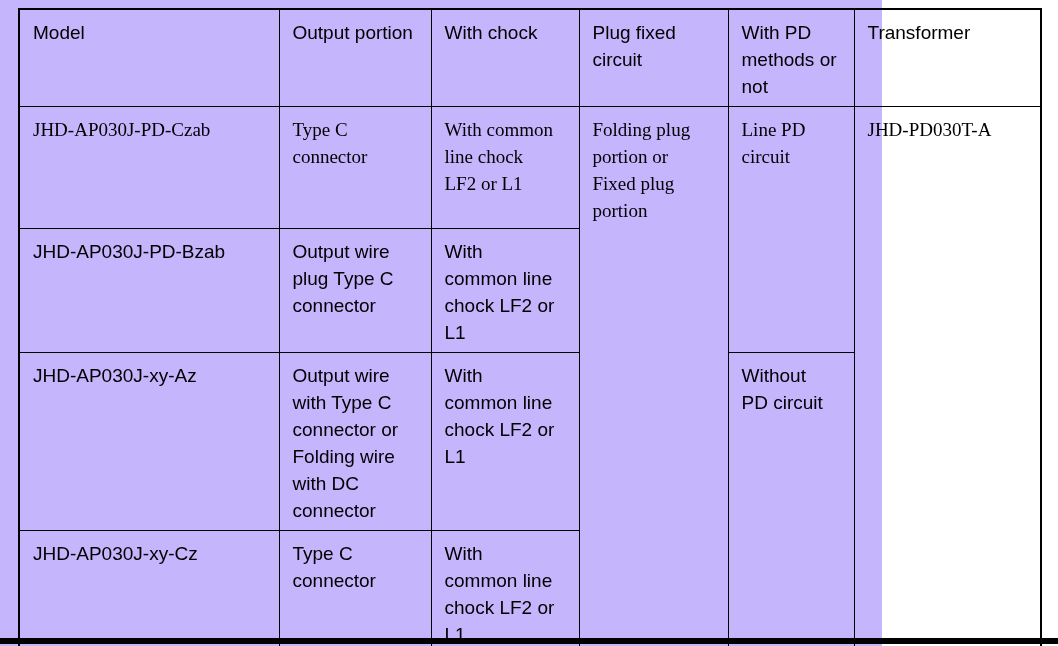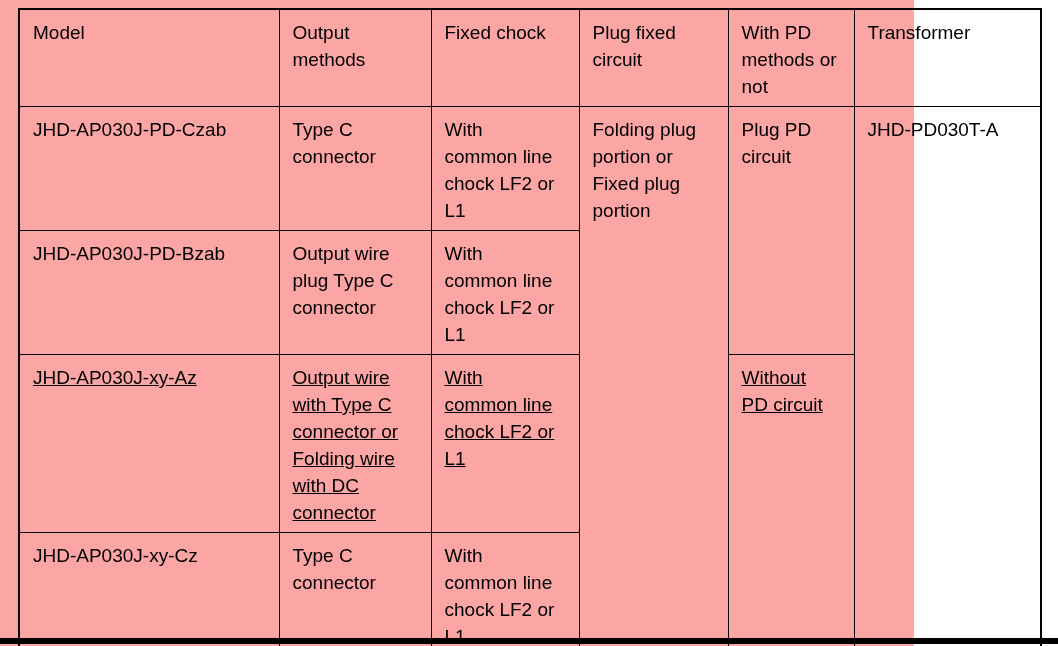--- a/index.html
+++ b/index.html
@@ -9,22 +9,21 @@
     width: 1058px;
     height: 646px;
     overflow: hidden;
     font-family: "Liberation Sans", "DejaVu Sans", sans-serif;
     color: #000000;
   }
   .page {
     position: relative;
     width: 882px;
     height: 646px;
-    background: #fca5a5;
-    padding-left: 32px;
+    background: #c4b5fd;
   }
   table.spec {
     position: absolute;
     left: 18px;
     top: 8px;
     width: 1022px;
     border-collapse: collapse;
     table-layout: fixed;
     border: 2px solid #000000;
     font-size: 19px;
@@ -42,23 +41,23 @@
   col.c-model { width: 260px; }
   col.c-output { width: 152px; }
   col.c-chock { width: 148px; }
   col.c-plug { width: 149px; }
   col.c-pd { width: 126px; }
   col.c-transformer { width: 187px; }
   
   table.spec th.chock-cell, table.spec td.chock-cell { padding-right: 24px; }
   
   tr.h-header { height: 90px; }
-  tr.h-r1 { height: 122px; }
+  tr.h-r1 { height: 122px; font-family: Liberation Serif, serif; }
   tr.h-r2 { height: 123px; }
-  tr.h-r3 { height: 173px; text-decoration: underline; }
+  tr.h-r3 { height: 173px; }
   tr.h-r4 { height: 117px; }
   .bottom-rule {
     position: absolute;
     left: 0;
     top: 638px;
     width: 1058px;
     height: 6px;
     background: #000000;
   }
 </style>
@@ -73,33 +72,33 @@
       <col class="c-output">
       <col class="c-chock">
       <col class="c-plug">
       <col class="c-pd">
       <col class="c-transformer">
     </colgroup>
 
     <tbody>
         <tr class="h-header">
       <th>Model</th>
-      <th>Output methods</th>
-      <th class="chock-cell">Fixed chock</th>
+      <th>Output portion</th>
+      <th class="chock-cell">With chock</th>
       <th>Plug fixed circuit</th>
       <th>With PD methods or not</th>
       <th>Transformer</th>
     </tr>
 
     <tr class="h-r1">
       <td>JHD-AP030J-PD-Czab</td>
       <td>Type C connector</td>
       <td class="chock-cell">With common line chock LF2 or L1</td>
       <td rowspan="4">Folding plug portion or Fixed plug portion</td>
-      <td rowspan="2">Plug PD circuit</td>
+      <td rowspan="2">Line PD circuit</td>
       <td rowspan="4">JHD-PD030T-A</td>
     </tr>
 
     <tr class="h-r2">
       <td>JHD-AP030J-PD-Bzab</td>
       <td>Output wire plug Type C connector</td>
       <td class="chock-cell">With common line chock LF2 or L1</td>
     </tr>
 
     <tr class="h-r3">

